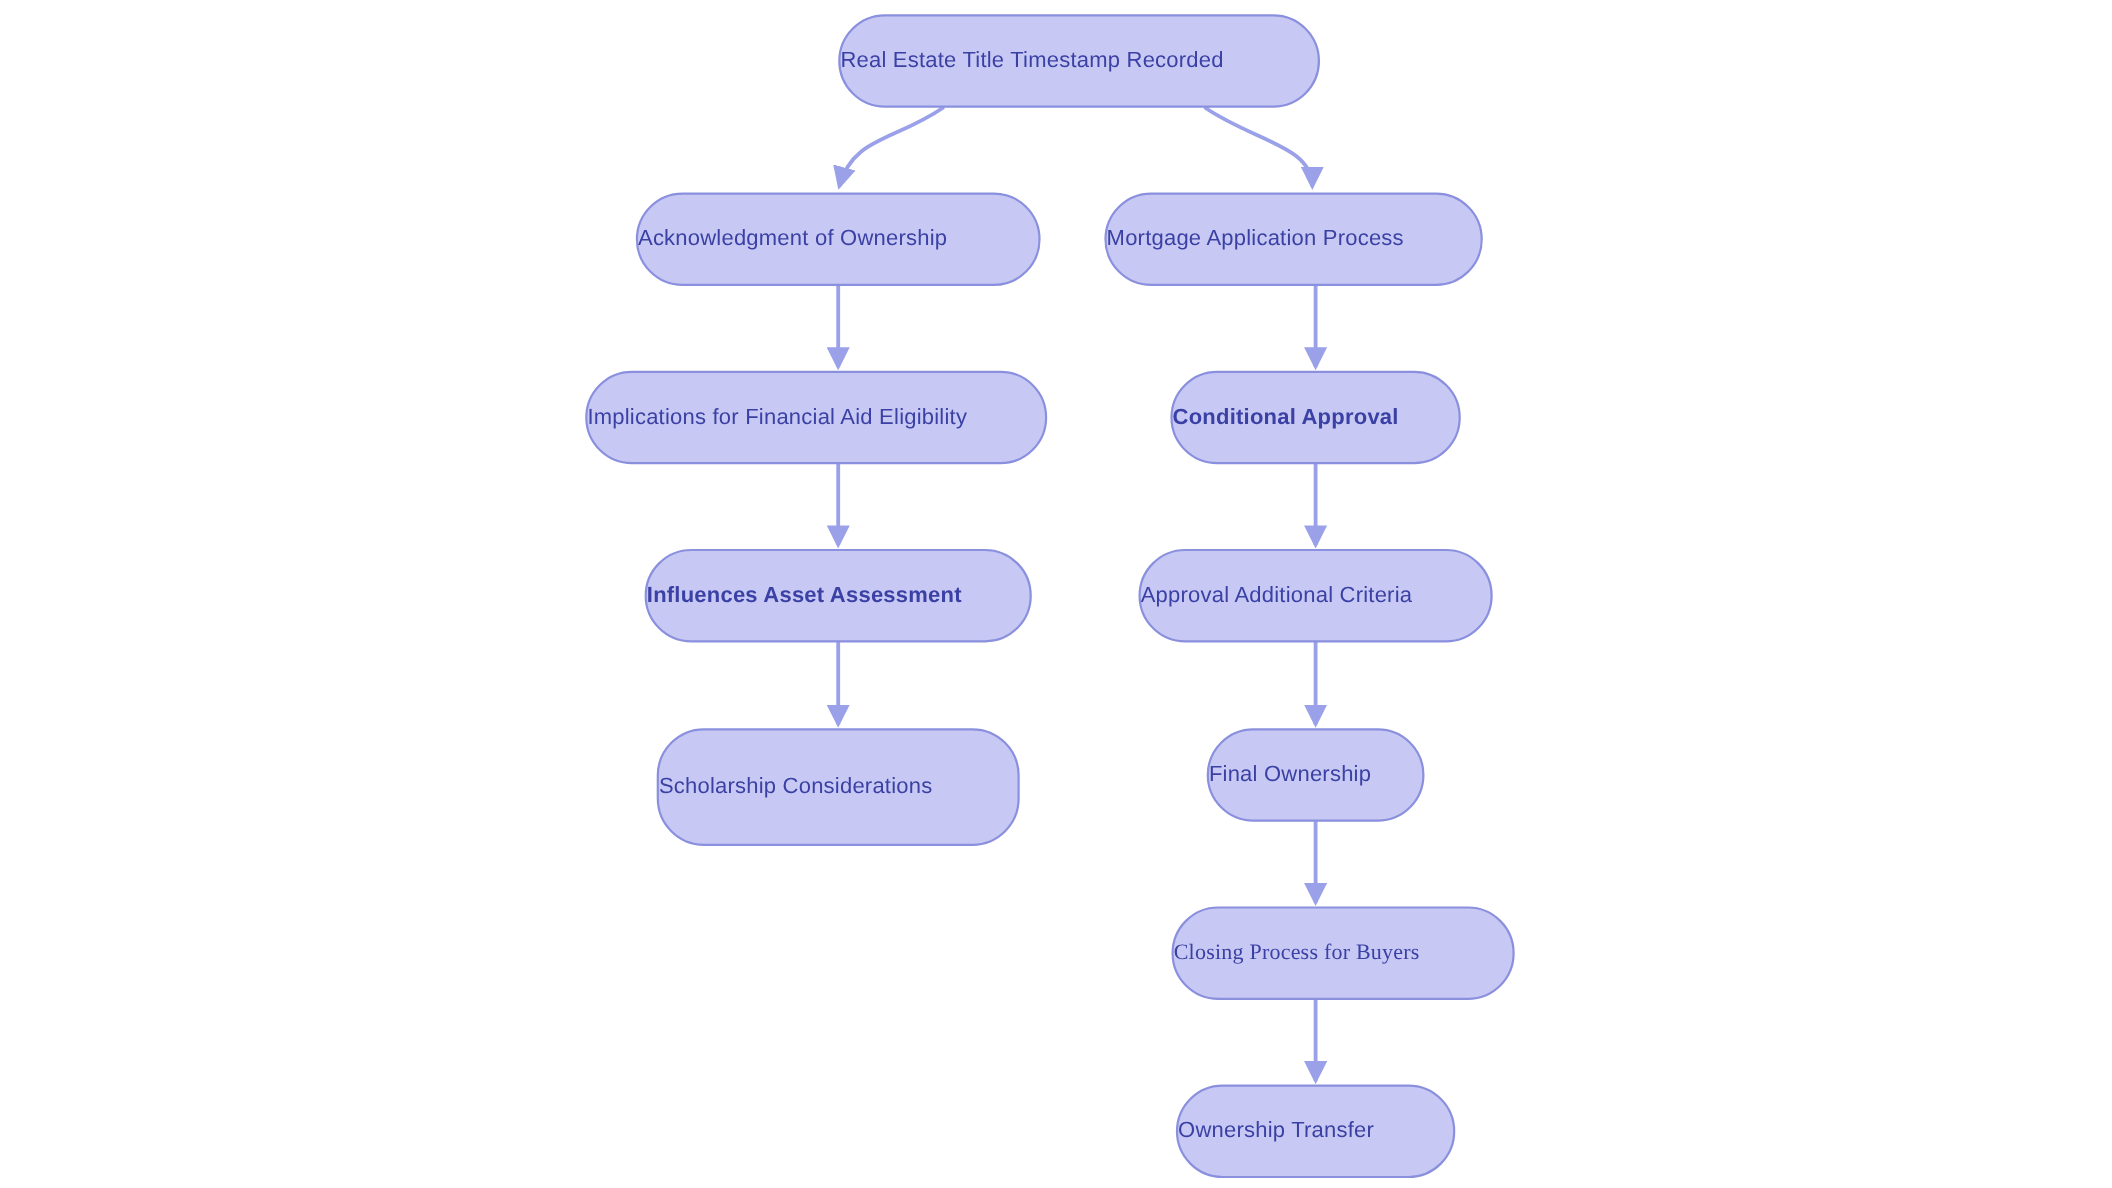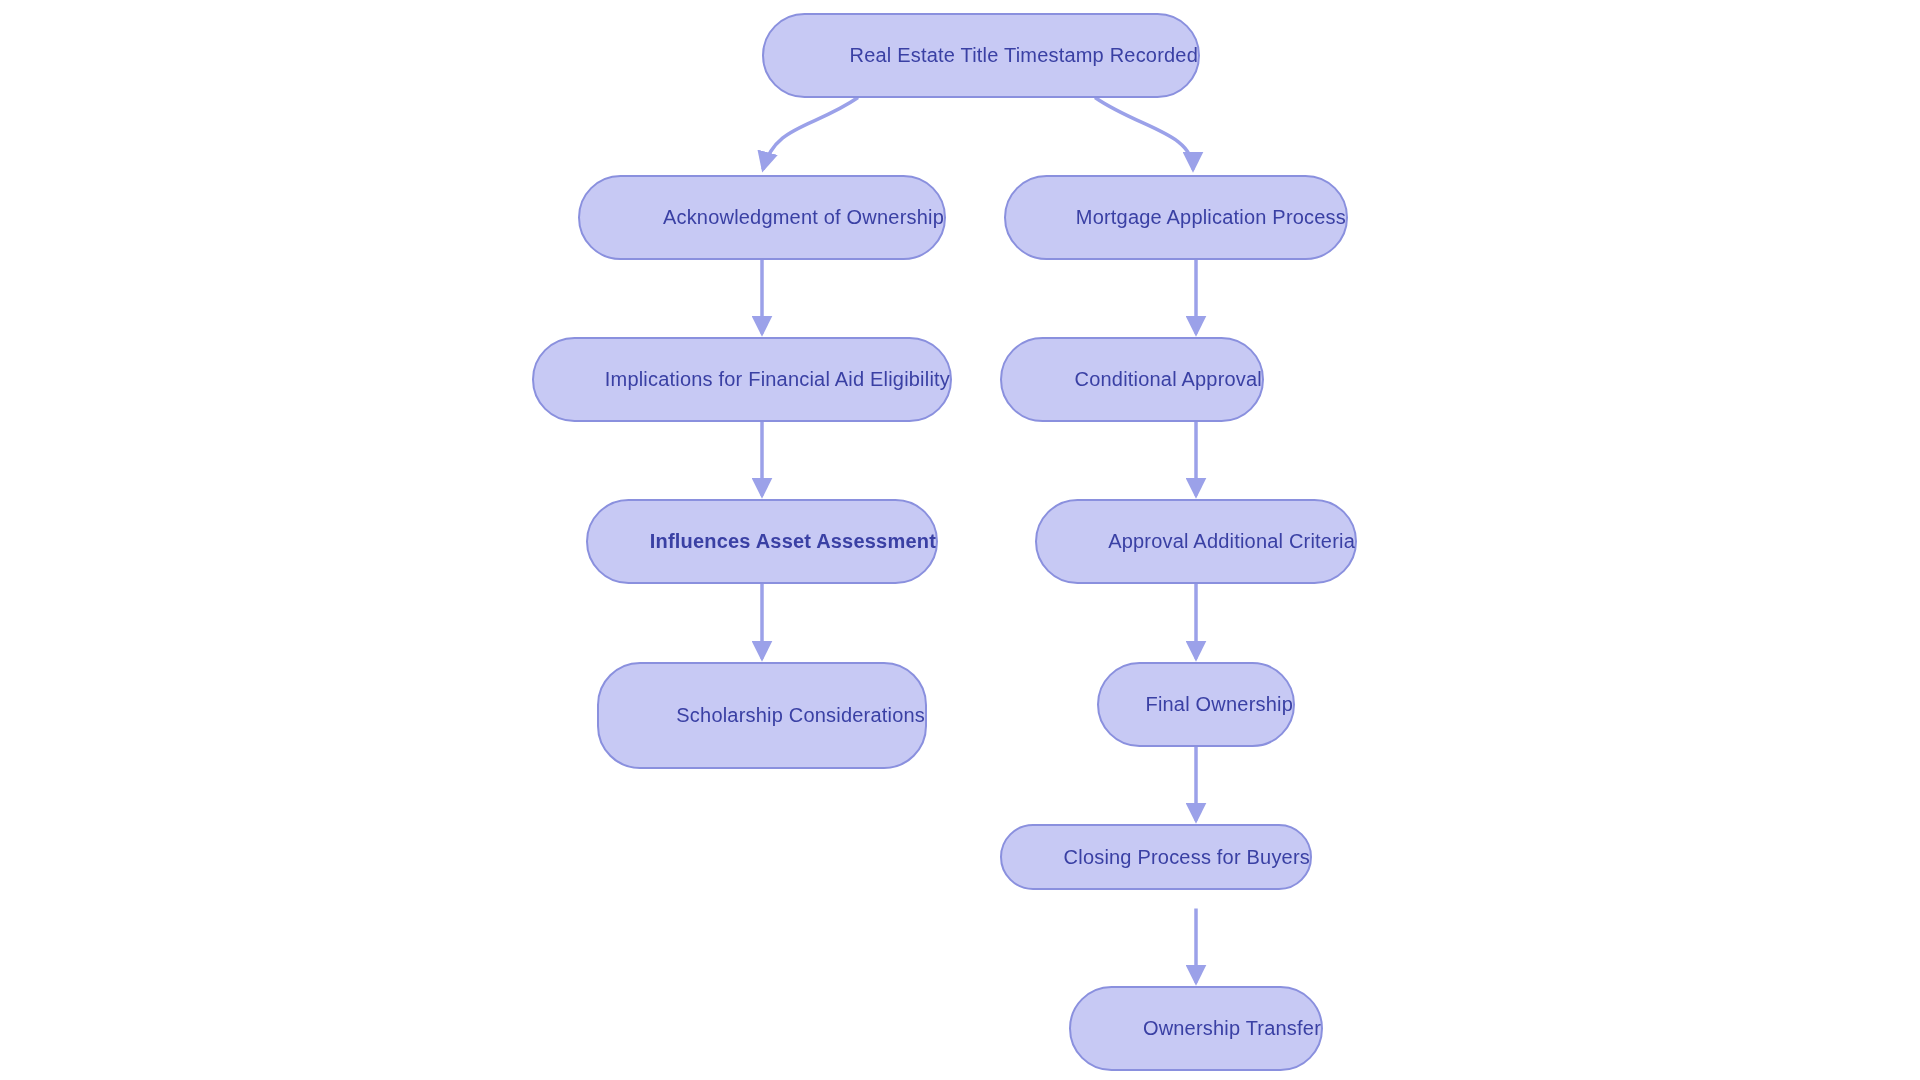--- a/index.html
+++ b/index.html
@@ -27,21 +27,21 @@
   }
   .arrowhead-shape{fill:var(--arrow);}
   .node{
     position:absolute;
     box-sizing:border-box;
     background:var(--node-fill);
     border:2px solid var(--node-border);
     border-radius:43px;
     display:flex;
     align-items:center;
-    justify-content:flex-end;
+    justify-content:flex-start;
   }
   .node-label{
     color:var(--text);
     font-size:20px;
     line-height:1;
     white-space:nowrap;
     letter-spacing:0.2px;
   }
 </style>
 </head>
@@ -79,29 +79,29 @@
       </div>
       <div class="node" style="left: 586px; top: 498.5px; width: 352px; height: 85px; font-weight: bold;">
         <span class="node-label">Influences Asset Assessment</span>
       </div>
       <div class="node" style="left: 597px; top: 661.5px; width: 330px; height: 107px;">
         <span class="node-label">Scholarship Considerations</span>
       </div>
       <div class="node" style="left: 1004px; top: 174.5px; width: 344px; height: 85px;">
         <span class="node-label">Mortgage Application Process</span>
       </div>
-      <div class="node" style="left: 1000px; top: 336.5px; width: 264px; height: 85px;">
+      <div class="node" style="left: 1064px; top: 336.5px; width: 264px; height: 85px; font-weight: bold;">
         <span class="node-label">Conditional Approval</span>
       </div>
       <div class="node" style="left: 1035px; top: 498.5px; width: 322px; height: 85px;">
         <span class="node-label">Approval Additional Criteria</span>
       </div>
       <div class="node" style="left: 1097px; top: 661.5px; width: 198px; height: 85px;">
         <span class="node-label">Final Ownership</span>
       </div>
-      <div class="node" style="left: 1000px; top: 823.5px; width: 312px; height: 66px;">
+      <div class="node" style="left: 1065px; top: 823.5px; width: 312px; height: 85px; font-family: Liberation Serif, serif;">
         <span class="node-label">Closing Process for Buyers</span>
       </div>
       <div class="node" style="left: 1069px; top: 985.5px; width: 254px; height: 85px;">
         <span class="node-label">Ownership Transfer</span>
       </div>
     </div>
 </div>
 
 </body></html>

